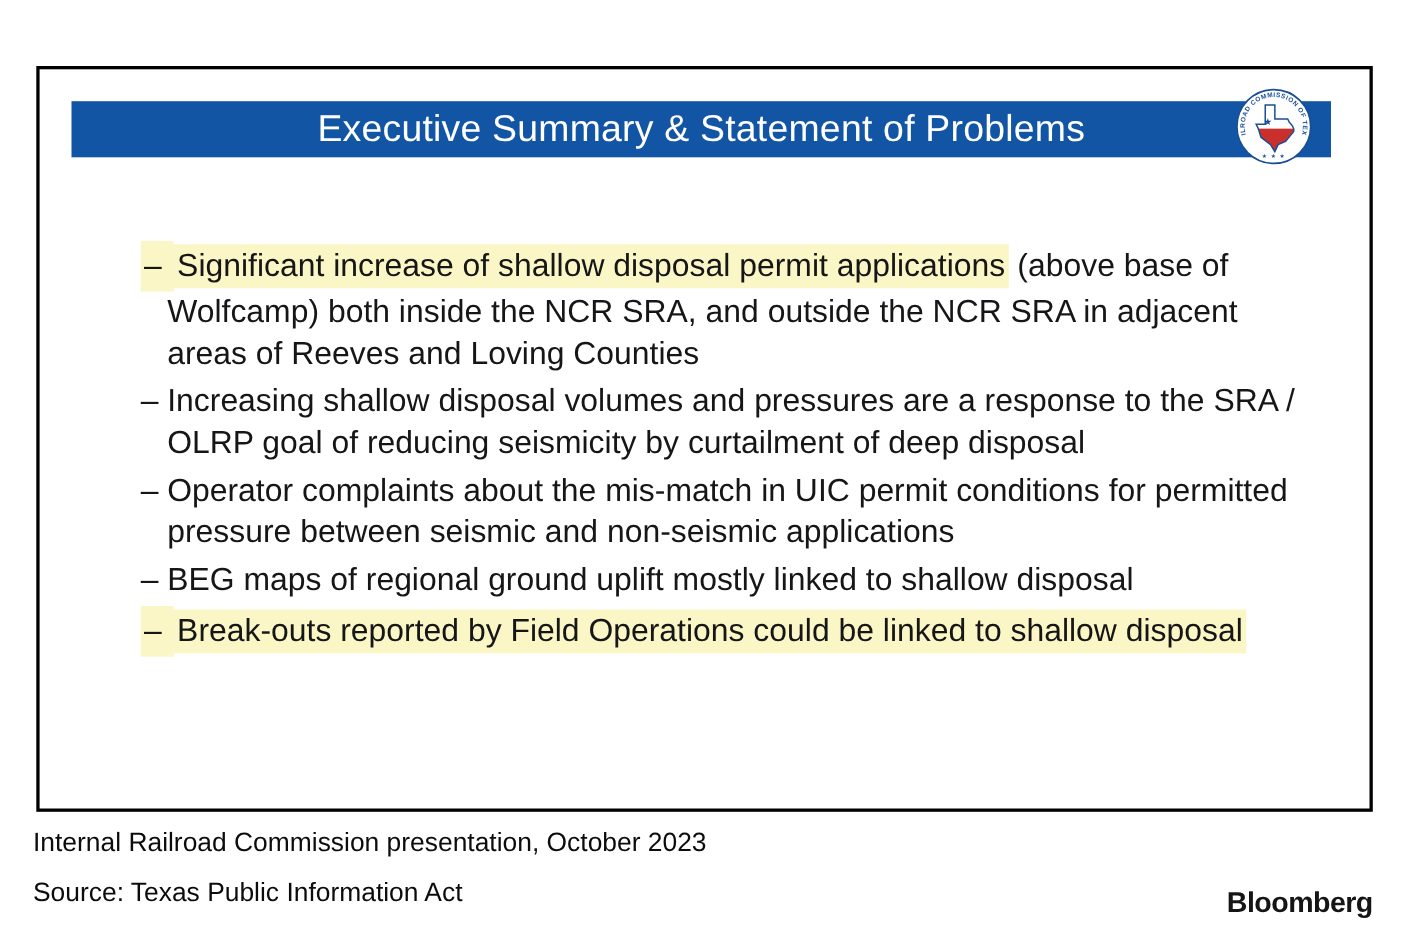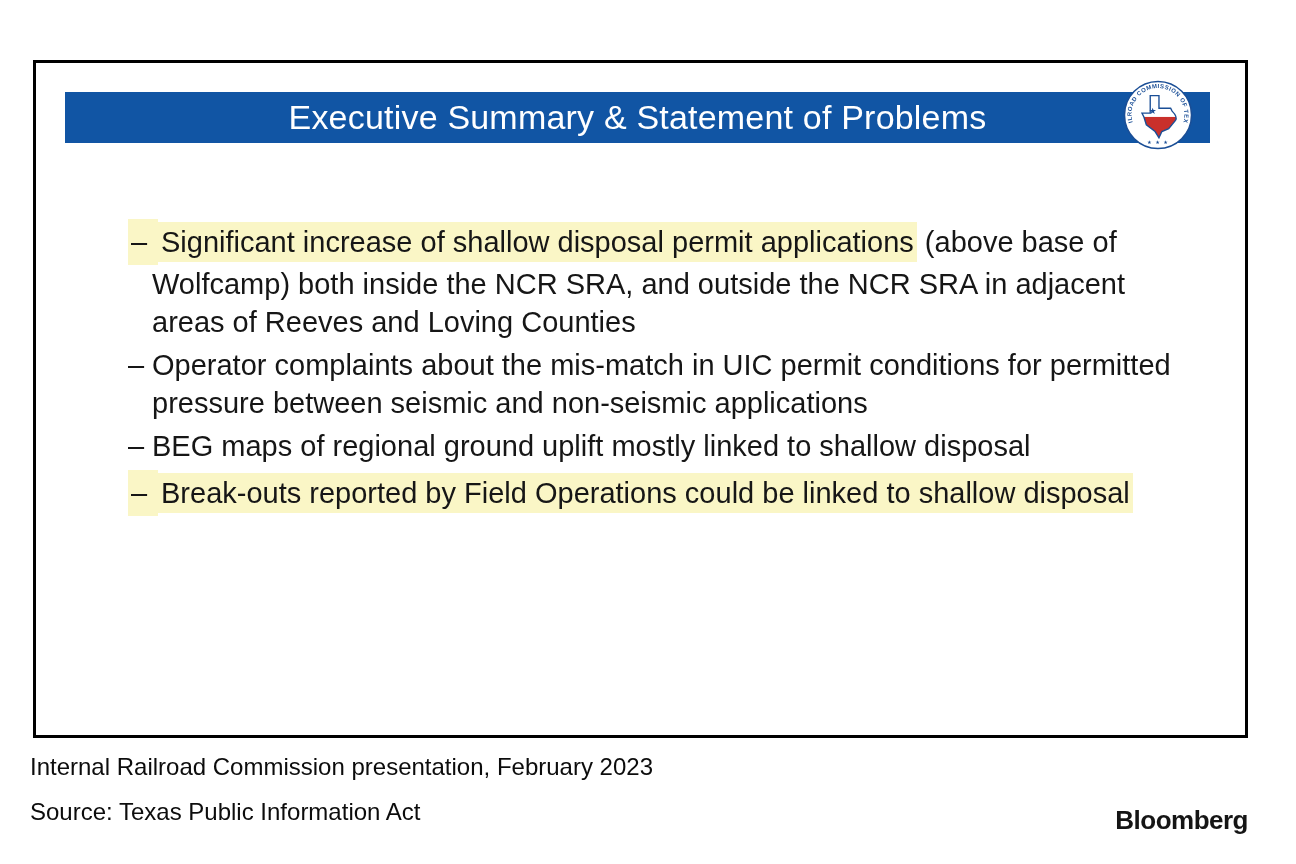--- a/index.html
+++ b/index.html
@@ -73,24 +73,25 @@
     </text>
     <use href="#texas-shape" fill="#ffffff"></use>
     <rect x="14" y="38" width="46" height="26" style="fill:var(--seal-red)" clip-path="url(#texas-clip)"></rect>
     <use href="#texas-shape" fill="none" style="stroke:var(--seal-blue)" stroke-width="1.4"></use>
     <text x="30.5" y="34.5" text-anchor="middle" font-size="9" style="fill:var(--seal-blue)">★</text>
     <text x="36" y="65.5" text-anchor="middle" font-size="5.4" letter-spacing="1" style="fill:var(--seal-blue)">★ ★ ★</text>
   </svg>
 
   <div class="bullets">
       <div class="bullet"><span class="dash hl">– </span><span class="hl">Significant increase of shallow disposal permit applications</span><span> (above base of Wolfcamp) both inside the NCR SRA, and outside the NCR SRA in adjacent areas of Reeves and Loving Counties</span></div>
+      <div class="bullet"><span class="dash">– </span><span>Increasing shallow disposal volumes and pressures are a response to the SRA / OLRP goal of reducing seismicity by curtailment of deep disposal</span></div>
       <div class="bullet"><span class="dash">– </span><span>Operator complaints about the mis-match in UIC permit conditions for permitted pressure between seismic and non-seismic applications</span></div>
       <div class="bullet"><span class="dash">– </span><span>BEG maps of regional ground uplift mostly linked to shallow disposal</span></div>
       <div class="bullet"><span class="dash hl">– </span><span class="hl">Break-outs reported by Field Operations could be linked to shallow disposal</span></div>
     </div>
 
 </div>
 
-<div class="caption-line1">Internal Railroad Commission presentation, February 2023</div>
+<div class="caption-line1">Internal Railroad Commission presentation, October 2023</div>
 
 <div class="caption-line2">Source: Texas Public Information Act</div>
 
 <div class="bloomberg-wordmark">Bloomberg</div>
 
 </body></html>

